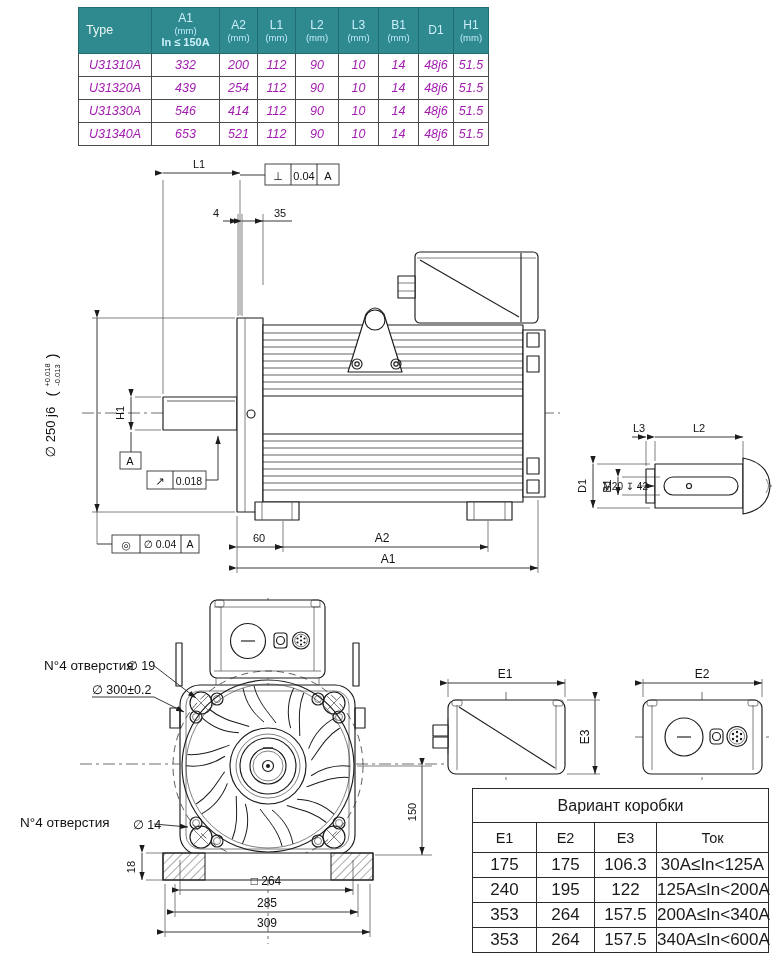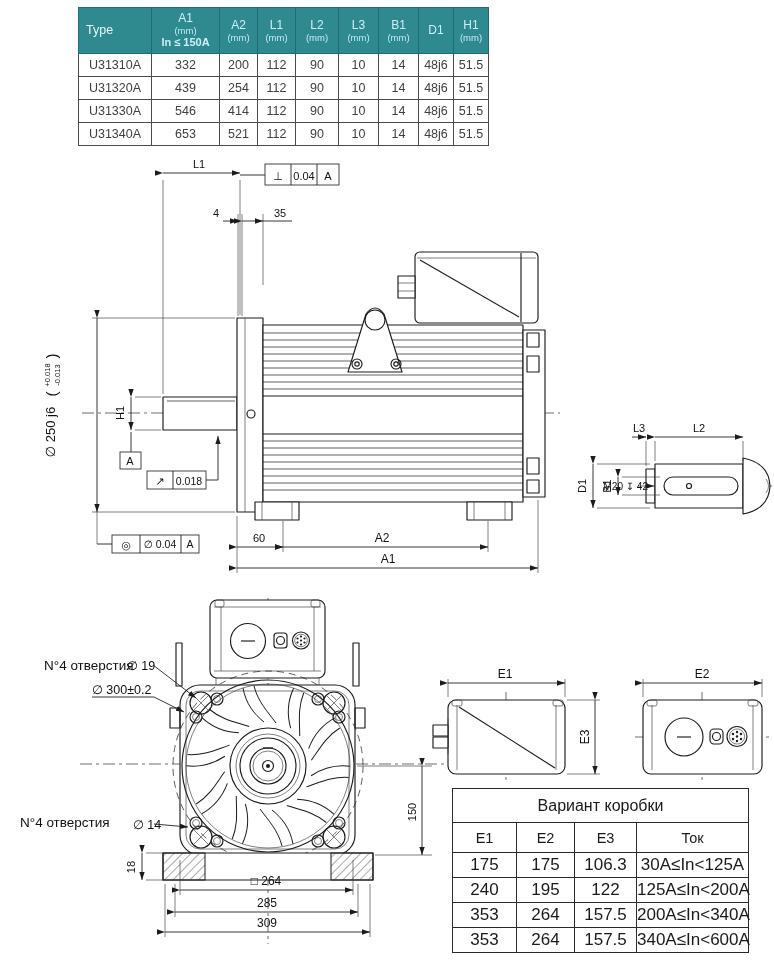--- a/index.html
+++ b/index.html
@@ -7,23 +7,23 @@
         font-family:"Liberation Sans",sans-serif;color:#111;}
   
   table.dim{position:absolute;left:78px;top:7px;border-collapse:collapse;table-layout:fixed;width:410px;}
   table.dim th{background:#2e8a8e;border:1px solid #226d71;height:45px;vertical-align:middle;
                font-weight:normal;padding:0;text-align:center;}
   table.dim th.left{text-align:left;padding-left:7px;margin-left:27px;}
   table.dim .h-main{font-size:12px;color:#cdeffb;line-height:13px;}
   table.dim th.left .h-main{font-size:12.5px;color:#eaf5f5;}
   table.dim .h-sub{font-size:9.5px;color:#c2ecfa;line-height:11px;}
   table.dim .h-sub2{font-size:11px;color:#cdeffb;line-height:13px;font-weight:bold;}
-  table.dim td{border:1px solid #4a4a4a;height:22px;text-align:center;font-size:12.5px;color:#404040;padding:0;}
+  table.dim td{border:1px solid #4a4a4a;height:22px;text-align:center;font-size:12.5px;color:#a21caf;padding:0;font-style:italic;}
   
-  table.box{position:absolute;left:452px;top:788px;border-collapse:collapse;table-layout:fixed;width:296px;}
+  table.box{position:absolute;left:472px;top:788px;border-collapse:collapse;table-layout:fixed;width:296px;}
   table.box td,table.box th{border:1px solid #2b2b2b;text-align:center;padding:0;color:#1a1a1a;}
   table.box .title{height:33px;font-size:16px;font-weight:normal;}
   table.box th{height:29px;font-size:14.5px;font-weight:normal;}
   table.box td{height:24px;font-size:17px;}
   
   svg{position:absolute;left:0;}
   .ol{fill:none;stroke:#1c1c1c;stroke-width:1.15;stroke-linejoin:round;}
   .wf{fill:#fff;stroke:#1c1c1c;stroke-width:1.15;stroke-linejoin:round;}
   .fin{stroke:#1c1c1c;stroke-width:.7;}
   .thin{stroke:#3a3a3a;stroke-width:.65;fill:none;}

